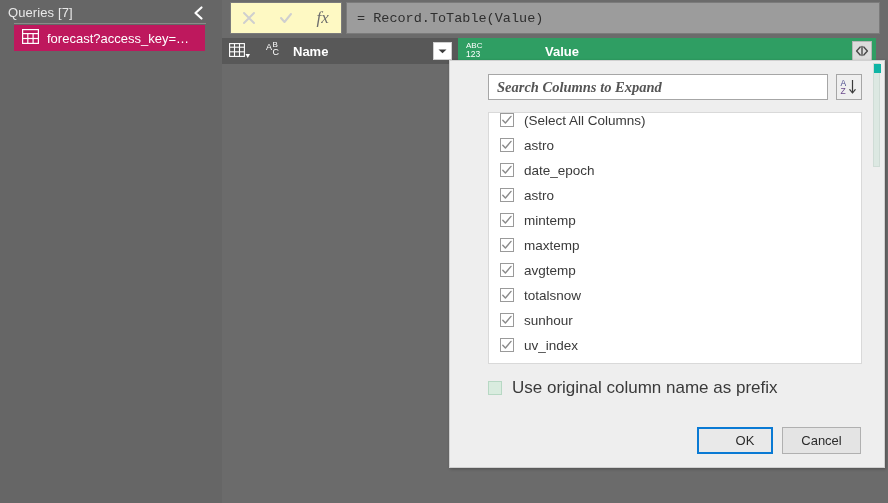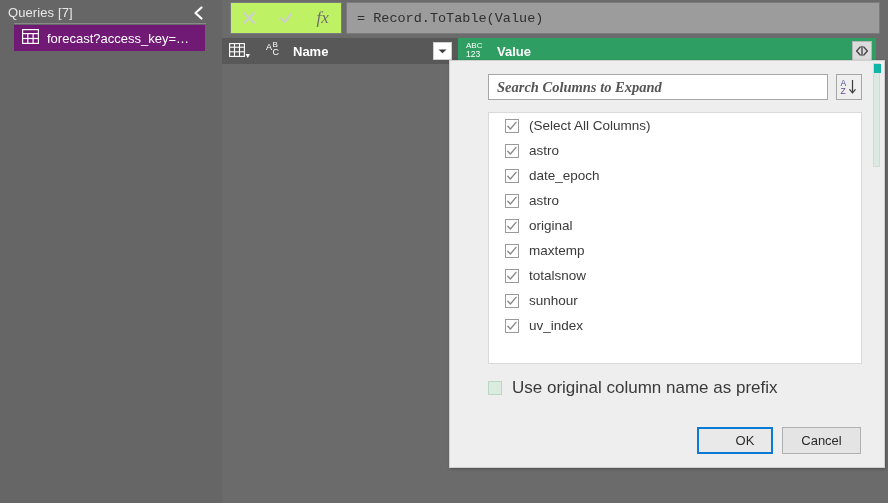--- a/index.html
+++ b/index.html
@@ -38,21 +38,21 @@
   }
   #collapse-btn svg { display:block; }
   #queries-underline {
     position: absolute; left: 14px; top: 23px;
     width: 192px; height: 1px;
     background: #8a8a8a;
   }
   #query-item {
     position: absolute; left: 14px; top: 25px;
     width: 191px; height: 26px;
-    background: #701a75;
+    background: #be185d;
     display: flex; align-items: center;
     cursor: pointer;
     overflow: hidden;
   }
   #query-item .tbl-icon {
     margin-left: 8px; margin-right: 8px;
     flex: 0 0 auto;
   }
   #query-item .q-label {
     font-size: 13px; color: #ffffff;
@@ -68,21 +68,21 @@
 
   
   #formula-strip {
     position: absolute; left: 0; top: 0;
     width: 666px; height: 36px;
     background: #6b6b6b;
   }
   #fbar-icons {
     position: absolute; left: 8px; top: 2px;
     width: 112px; height: 32px;
-    background: #bef264;
+    background: #fef9c3;
     border: 1px solid #7b7b7b;
     display: flex; align-items: center;
   }
   .fbar-btn {
     width: 37px; height: 30px;
     display: flex; align-items: center; justify-content: center;
     cursor: pointer;
   }
   .fbar-btn svg { display:block; }
   .fx-text {
@@ -141,20 +141,21 @@
     border: 1px solid #cfcfcf;
     display: flex; align-items: center; justify-content: center;
     cursor: pointer;
   }
   #col-value {
     flex: 1 1 auto;
     background: #2f9e63;
     display: flex; align-items: center;
     position: relative;
     cursor: pointer;
+    gap: 48px;
   }
   #expand-btn {
     position: absolute; right: 4px; top: 3px;
     width: 20px; height: 20px;
     background: #dcdcdc;
     border: 1px solid #b6b6b6;
     display: flex; align-items: center; justify-content: center;
     cursor: pointer;
   }
   #header-rightgap {
@@ -206,23 +207,23 @@
   }
   #column-list {
     position: absolute; left: 38px; top: 51px;
     width: 374px; height: 252px;
     background: #ffffff;
     border: 1px solid #d9d9d9;
     overflow: hidden;
   }
   .list-row {
     height: 25px;
-    display: flex; align-items: center;
-    cursor: pointer;
-    margin-left: 16px;
+    display: flex; 
+    padding-left: 11px;
+    cursor: pointer;
   }
   .cb {
     width: 14px; height: 14px;
     flex: 0 0 14px;
     border: 1px solid #9a9a9a;
     background: #ffffff;
     margin-right: 10px;
     position: relative;
     display: flex; align-items: center; justify-content: center;
   }
@@ -433,29 +434,37 @@
               </svg>
             </span>
             <span class="list-label">astro</span>
           </div>
           <div class="list-row">
             <span class="cb">
               <svg width="12" height="12" viewBox="0 0 12 12">
                 <path d="M1.8 6.2 L4.4 9 L10 2.4" fill="none" stroke="#8a8a8a" stroke-width="1.4" stroke-linecap="round" stroke-linejoin="round"></path>
               </svg>
             </span>
-            <span class="list-label">original</span>
+            <span class="list-label">mintemp</span>
           </div>
           <div class="list-row">
             <span class="cb">
               <svg width="12" height="12" viewBox="0 0 12 12">
                 <path d="M1.8 6.2 L4.4 9 L10 2.4" fill="none" stroke="#8a8a8a" stroke-width="1.4" stroke-linecap="round" stroke-linejoin="round"></path>
               </svg>
             </span>
             <span class="list-label">maxtemp</span>
+          </div>
+          <div class="list-row">
+            <span class="cb">
+              <svg width="12" height="12" viewBox="0 0 12 12">
+                <path d="M1.8 6.2 L4.4 9 L10 2.4" fill="none" stroke="#8a8a8a" stroke-width="1.4" stroke-linecap="round" stroke-linejoin="round"></path>
+              </svg>
+            </span>
+            <span class="list-label">avgtemp</span>
           </div>
           <div class="list-row">
             <span class="cb">
               <svg width="12" height="12" viewBox="0 0 12 12">
                 <path d="M1.8 6.2 L4.4 9 L10 2.4" fill="none" stroke="#8a8a8a" stroke-width="1.4" stroke-linecap="round" stroke-linejoin="round"></path>
               </svg>
             </span>
             <span class="list-label">totalsnow</span>
           </div>
           <div class="list-row">

